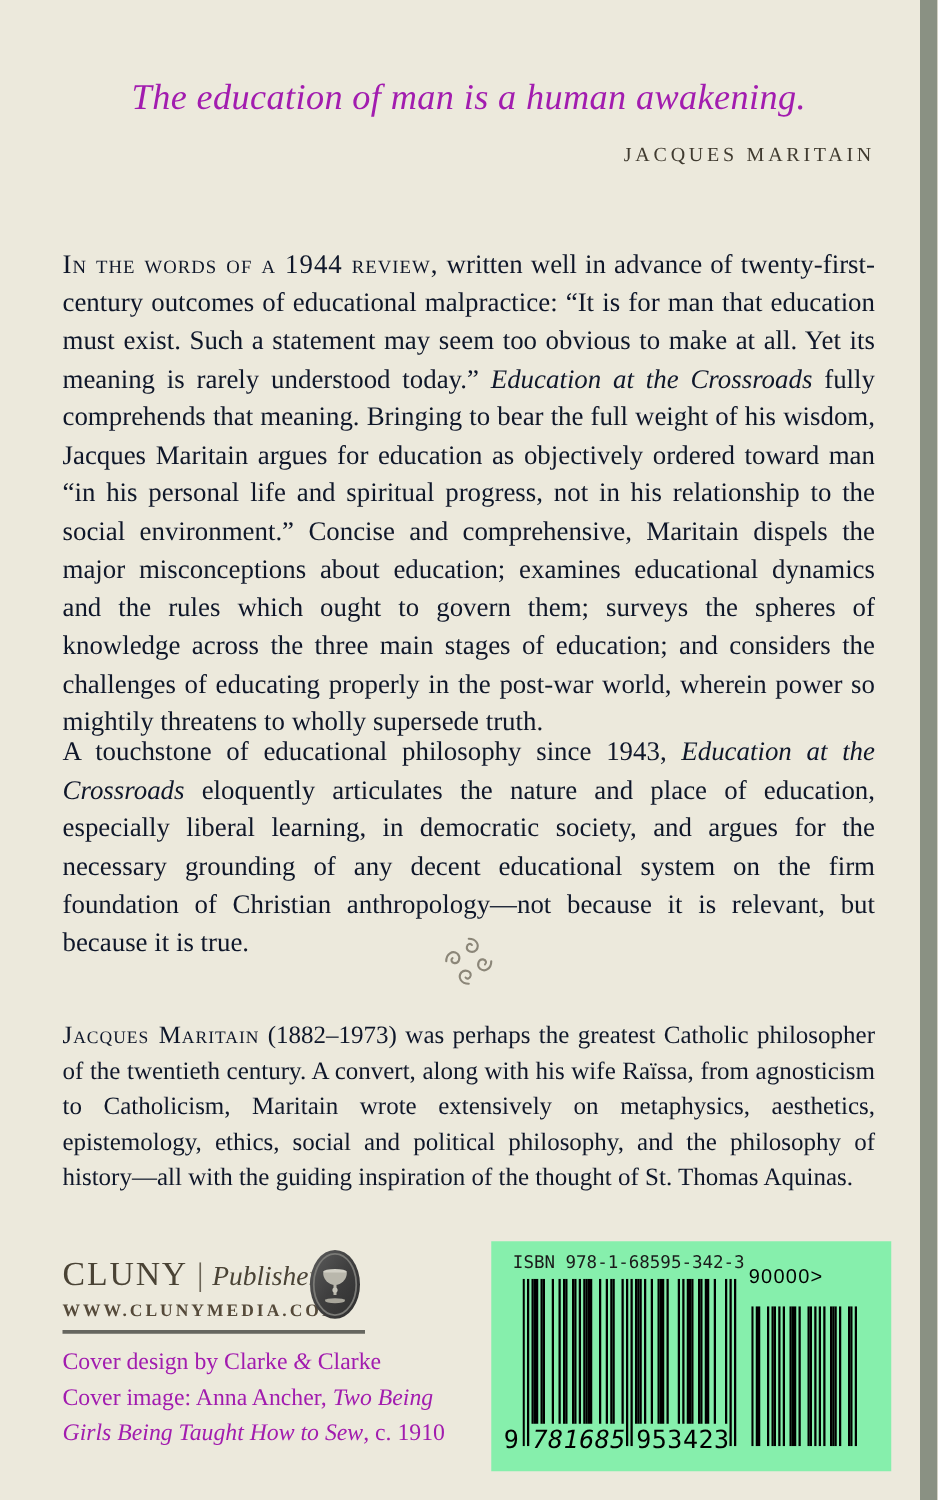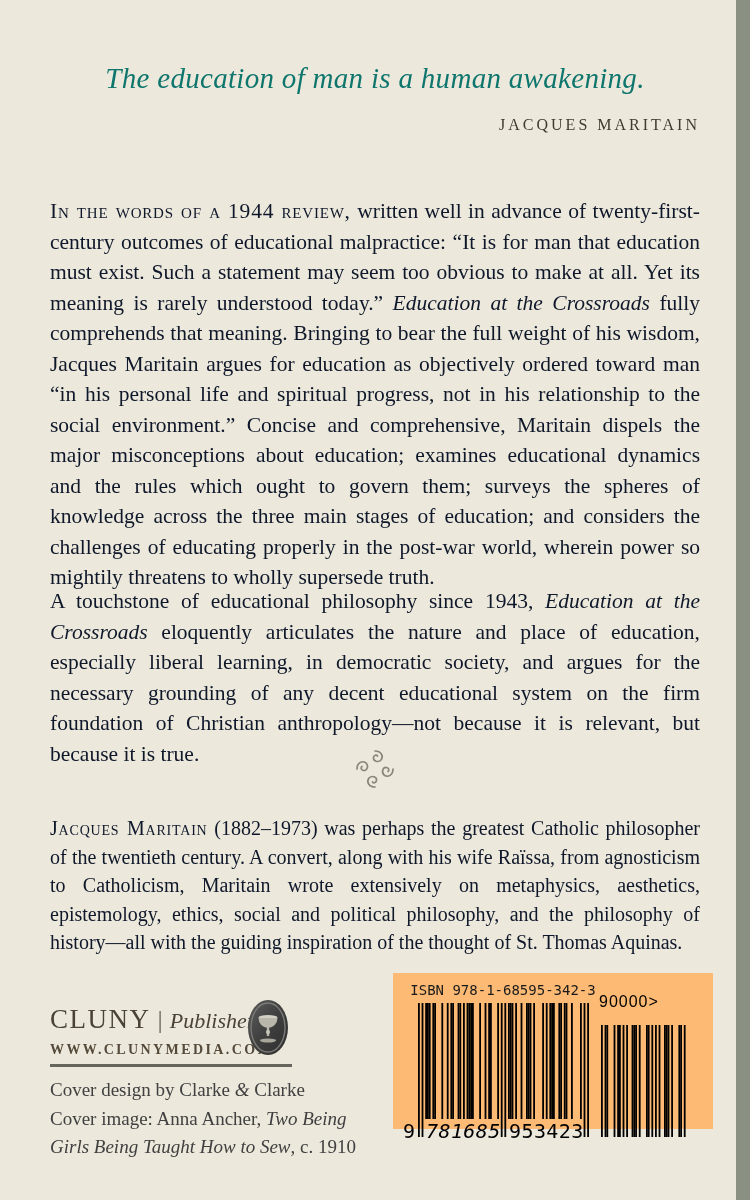--- a/index.html
+++ b/index.html
@@ -3,21 +3,21 @@
 <meta charset="utf-8">
 <style>
   html,body{margin:0;padding:0;}
   body{width:750px;height:1200px;position:relative;background:#ECE9DC;
        font-family:"Liberation Serif", serif;color:#4C4338;overflow:hidden;}
   .abs{position:absolute;}
   
   .spine{right:0;top:0;width:14px;height:1200px;background:#8A9183;}
   
   .quote{left:50px;top:62px;width:650px;text-align:center;font-style:italic;
-         font-size:29px;color:#0f766e;letter-spacing:.3px;}
+         font-size:29px;color:#a21caf;letter-spacing:.3px;}
   .attribution{left:50px;top:116px;width:650px;text-align:right;font-size:16px;
          letter-spacing:3px;color:#403B30;}
   
   .para{left:50px;width:650px;font-size:21.5px;line-height:30.5px;
         text-align:justify;color:#0f172a;}
   .p1{top:196px;}
   .p2{top:586px;}
   .bio{top:814px;font-size:20px;line-height:28.5px;}
   .seg-italic{font-style:italic;}
   .seg-smallcaps{font-variant:small-caps;letter-spacing:.8px;}
@@ -25,23 +25,23 @@
   .ornament{left:352px;top:746px;width:46px;height:46px;}
   
   .pubrow{left:50px;top:1004px;width:250px;white-space:nowrap;color:#4A4335;}
   .pub-name{font-size:27px;letter-spacing:1.5px;}
   .pub-div{font-size:26px;font-weight:300;color:#6B6557;padding:0 7px;}
   .pub-tag{font-size:22px;font-style:italic;}
   .pub-web{left:50px;top:1042px;font-size:14px;font-weight:bold;
            letter-spacing:2.4px;color:#554A3A;}
   .seal{left:247px;top:999px;width:42px;height:57px;}
   .rule{left:50px;top:1064px;width:242px;height:3px;background:#66665F;}
-  .credits{left:50px;top:1076px;width:340px;font-size:19px;line-height:28.5px;color:#404040;}
+  .credits{left:50px;top:1076px;width:340px;font-size:19px;line-height:28.5px;color:#a21caf;}
   
-  .bcbox{left:393px;top:973px;width:320px;height:156px;background:#fdba74;}
+  .bcbox{left:393px;top:993px;width:320px;height:184px;background:#86efac;}
   .isbn-label{left:15px;top:9px;width:190px;text-align:center;
        font-family:"DejaVu Sans Mono", monospace;font-size:14px;color:#1a1a1a;}
   .ean13{left:25px;top:30px;}
   .ean13 rect, .ean5 rect{fill:#000;}
   .bcdigits span{position:absolute;top:146px;
        font-family:"DejaVu Sans Mono", monospace;font-size:20px;
        letter-spacing:.4px;color:#000;}
   .d1{left:10px;} .d2{left:33px;font-style:italic;} .d3{left:116px;}
   .supp-label{left:206px;top:20px;width:92px;
        font-family:Liberation Sans, sans-serif;font-size:16px;

